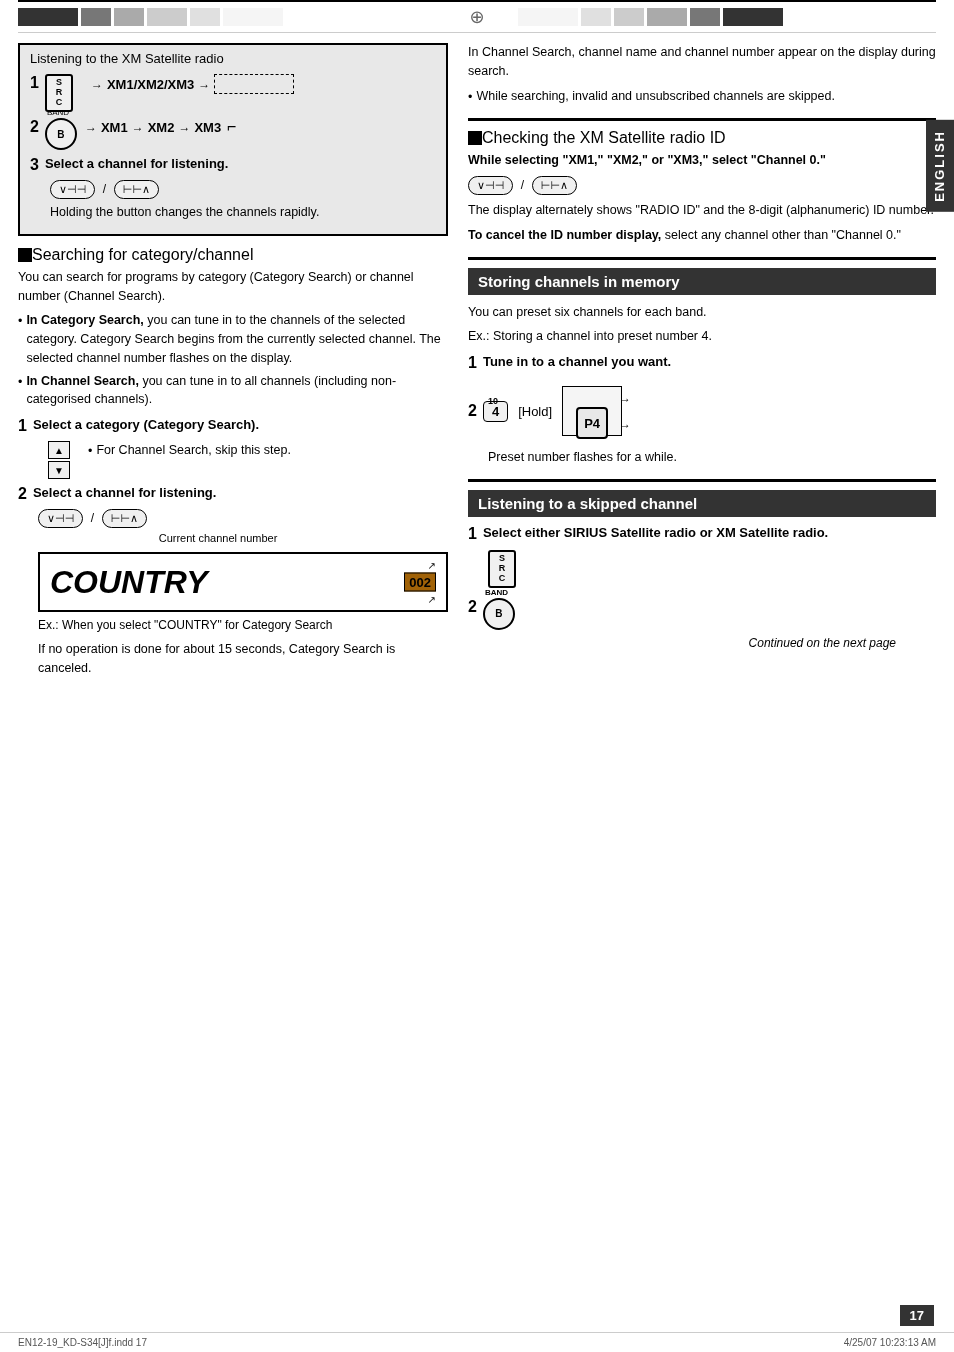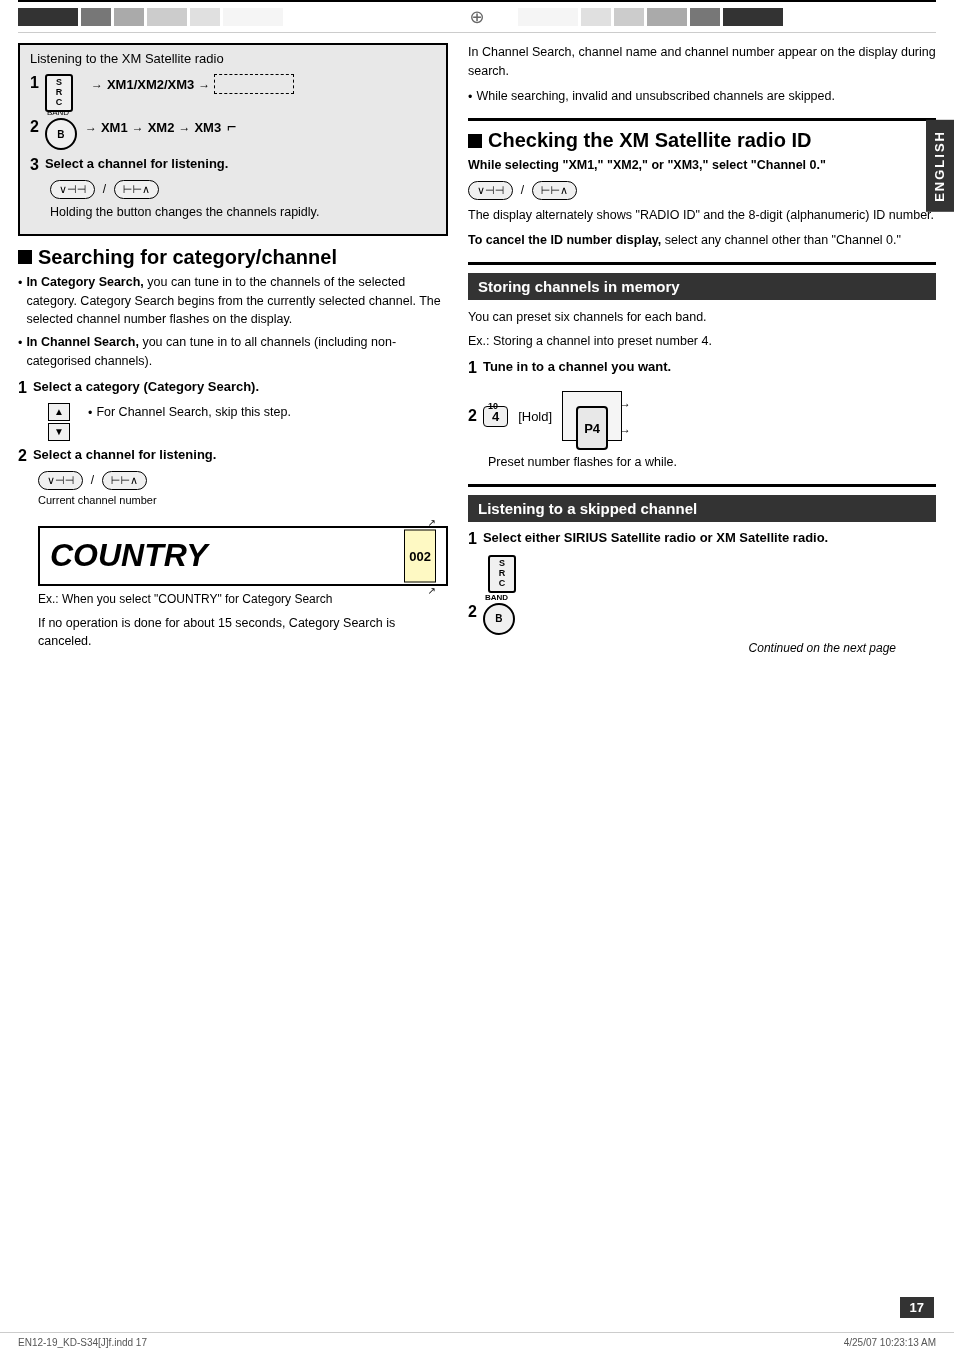--- a/index.html
+++ b/index.html
@@ -172,26 +172,25 @@
       gap: 3px;
     }
 
     .section-divider {
       border: none;
       border-top: 3px solid #000;
       margin: 8px 0;
     }
 
     .subsection-title {
-      font-size: 20px;
-      font-weight: bold;
+      font-size: 16px;
+      font-weight: normal;
       margin-bottom: 4px;
       display: flex;
       align-items: center;
-      gap: 6px;
     }
     .black-square {
       width: 14px;
       height: 14px;
       background: #000;
       display: inline-block;
       flex-shrink: 0;
     }
 
     .body-text {
@@ -251,24 +250,24 @@
       position: absolute;
       right: 10px;
       top: 50%;
       transform: translateY(-50%);
       display: flex;
       flex-direction: column;
       align-items: flex-end;
     }
     .channel-number-badge {
       border: 1.5px solid #000;
-      padding: 18px 4px;
-      font-size: 13px;
-      font-weight: bold;
-      background: #fef9c3;
+      padding: 1px 4px;
+      font-size: 13px;
+      font-weight: bold;
+      background: #a16207;
       text-align: center;
     }
 
     
     .preset-btn {
       display: inline-block;
       border: 1.5px solid #000;
       border-radius: 4px;
       padding: 2px 8px;
       font-size: 13px;
@@ -282,21 +281,21 @@
       top: -6px;
       left: 4px;
     }
 
     
     .p4-badge {
       display: inline-flex;
       align-items: center;
       justify-content: center;
       width: 32px;
-      height: 44px;
+      height: 32px;
       border: 2px solid #000;
       border-radius: 4px;
       font-size: 13px;
       font-weight: bold;
       background: #e8e8e8;
       position: relative;
       margin-top: 24px;
     }
 
     
@@ -313,21 +312,21 @@
       font-size: 13px;
       font-weight: bold;
       letter-spacing: 2px;
       padding: 10px 6px;
       text-align: center;
     }
 
     
     .page-number-box {
       position: absolute;
-      bottom: 34px;
+      bottom: 26px;
       right: 20px;
       background: #333;
       color: #fff;
       padding: 3px 10px;
       font-size: 13px;
       font-weight: bold;
     }
 
     .footer-bar {
       position: absolute;
@@ -452,20 +451,21 @@
         </span>
       </div>
       <div class="body-text" style="margin-left:20px;">Holding the button changes the channels rapidly.</div>
     </div>
 
     <div>
       <div class="subsection-title">
         <span class="black-square"></span>
         <span>Searching for category/channel</span>
       </div>
+      <div class="body-text">You can search for programs by category (Category Search) or channel number (Channel Search).</div>
 
       <div class="bullet-item">
         <span class="bullet-dot">•</span>
         <span>
           <span class="bold-inline">In Category Search,</span>
           <span> you can tune in to the channels of the selected category. Category Search begins from the currently selected channel. The selected channel number flashes on the display.</span>
         </span>
       </div>
       <div class="bullet-item">
         <span class="bullet-dot">•</span>
@@ -498,21 +498,21 @@
         <span class="seek-button">
           <span>∨⊣⊣</span>
         </span>
         <span style="margin:0 4px;font-size:12px;">/</span>
         <span class="seek-button">
           <span>⊢⊢∧</span>
         </span>
       </div>
 
       <div style="position:relative;margin-left:20px;">
-        <div style="font-size:11px;text-align:left;margin-right:50px;margin-bottom:20px;">Current channel number</div>
+        <div style="font-size:11px;text-align:center;margin-right:50px;margin-bottom:8px;">Current channel number</div>
         <div class="display-screen">
           <span class="display-country">COUNTRY</span>
           <div class="display-channel-box">
             <div style="font-size:10px;margin-bottom:2px;">↗</div>
             <div class="channel-number-badge">002</div>
             <div style="font-size:10px;margin-top:2px;">↗</div>
           </div>
         </div>
         <div class="body-text-small" style="margin-top:4px;">Ex.: When you select "COUNTRY" for Category Search</div>
         <div class="body-text" style="margin-top:6px;">If no operation is done for about 15 seconds, Category Search is canceled.</div>

